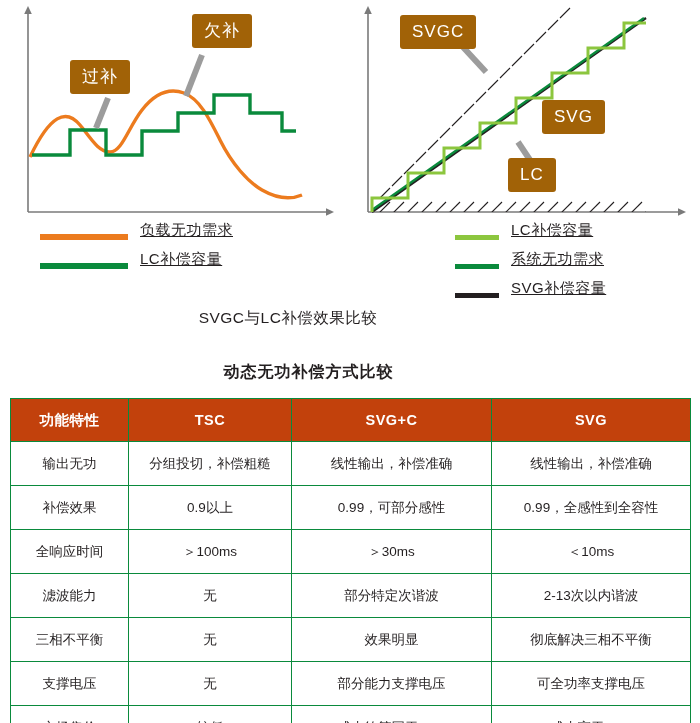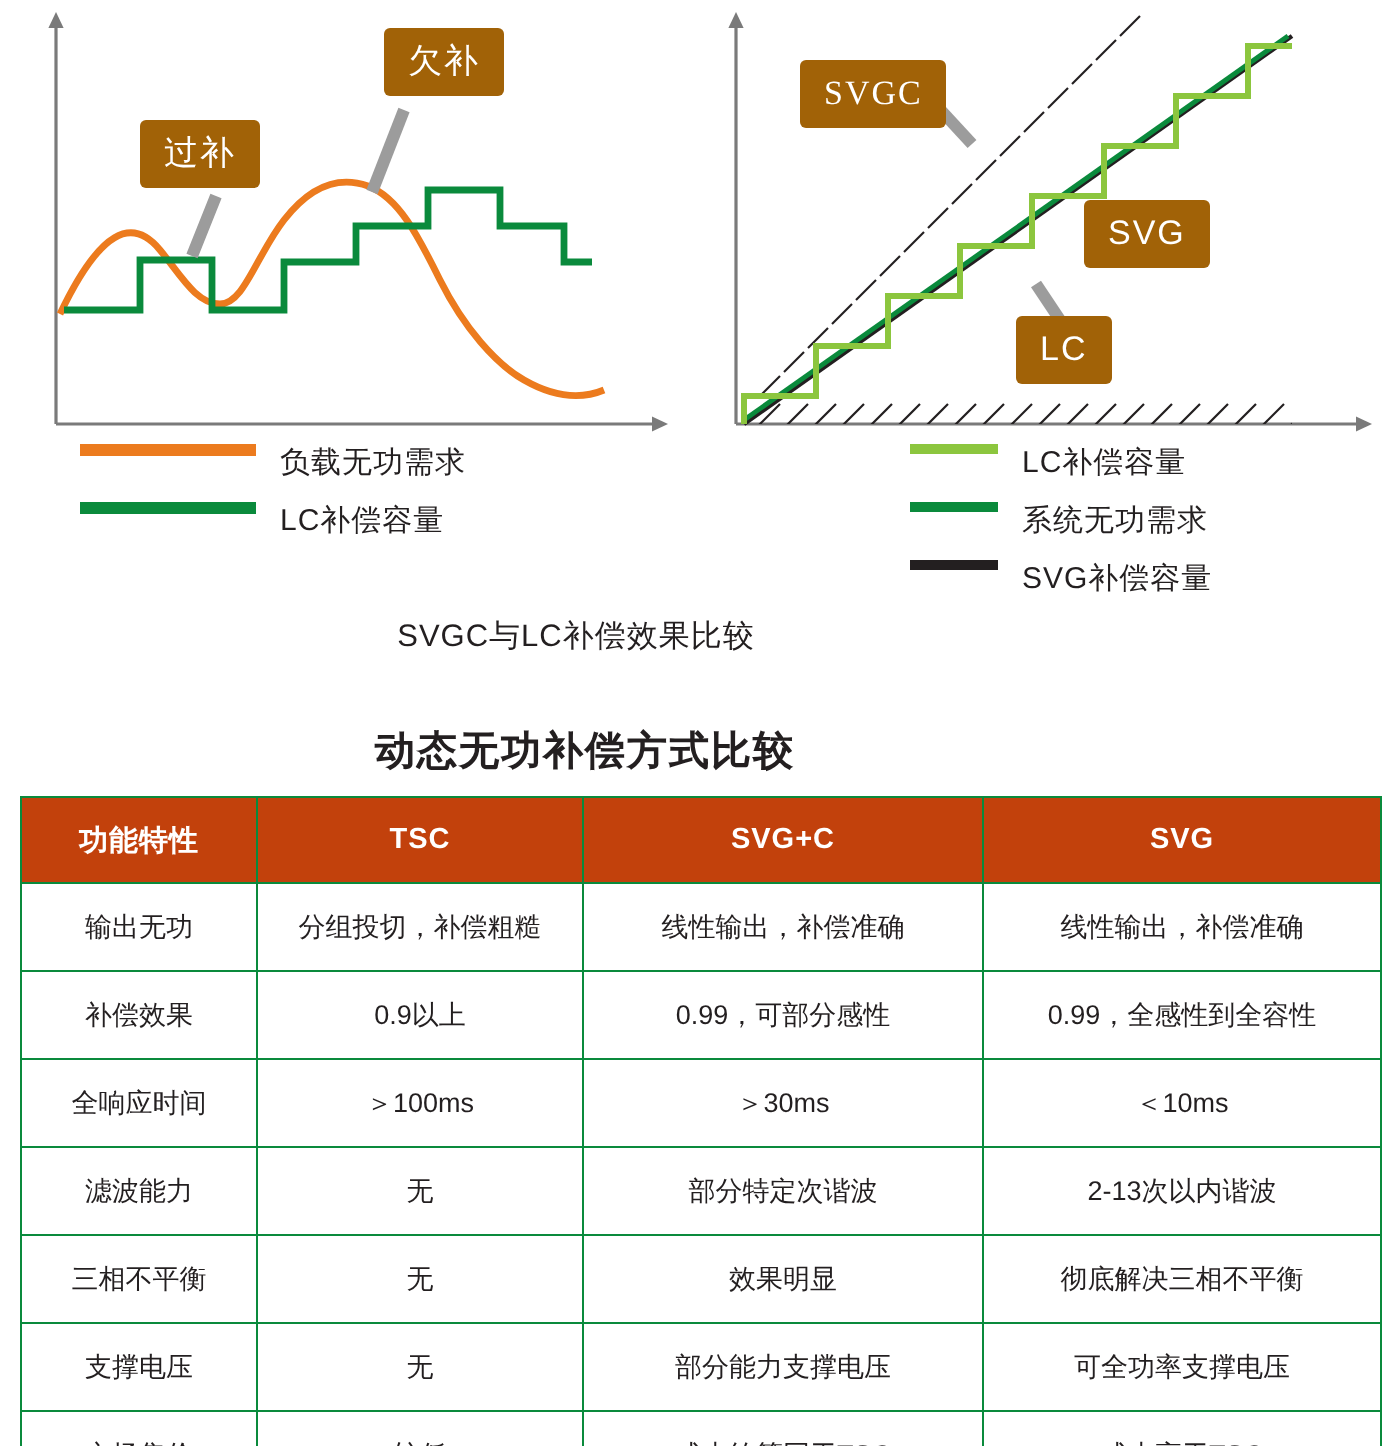--- a/index.html
+++ b/index.html
@@ -45,23 +45,24 @@
   }
 
   
   .legend {
     position: absolute;
     font-size: 15px;
     color: #231f20;
   }
   .legend-row {
     display: flex;
-    align-items: flex-start;
+    align-items: flex-end;
     margin-bottom: 11px;
     height: 18px;
+    text-decoration: underline;
   }
   .legend-swatch {
     width: 88px;
     height: 6px;
     margin-right: 12px;
     flex: none;
   }
   .legend-swatch.thin { height: 5px; }
   .legend-label { white-space: nowrap; letter-spacing: 0.5px; }
 
@@ -78,24 +79,25 @@
     color: #231f20;
     letter-spacing: 0.5px;
   }
 
   
   .table-title {
     position: absolute;
     top: 362px;
     width: 585px;
     text-align: center;
-    font-size: 20px;
+    font-size: 16px;
     font-weight: bold;
     color: #231f20;
     letter-spacing: 1px;
+    padding-left: 16px;
   }
 
   table.cmp {
     position: absolute;
     top: 398px;
     left: 10px;
     width: 680px;
     border-collapse: collapse;
     table-layout: fixed;
     font-size: 13.5px;
@@ -219,21 +221,21 @@
       <line x1="22" y1="210" x2="294" y2="18" stroke="#0a8a3c" stroke-width="2.4"></line>
 
       <polyline points="22,212 22,198 58,198 58,173 94,173 94,148 130,148 130,123
                         166,123 166,98 202,98 202,73 238,73 238,48 274,48 274,23 296,23" fill="none" stroke="#8cc63e" stroke-width="3"></polyline>
 
       <line x1="112" y1="46" x2="136" y2="72" stroke="#9c9c9c" stroke-width="6"></line>
       <line x1="224" y1="120" x2="196" y2="104" stroke="#9c9c9c" stroke-width="6"></line>
       <line x1="188" y1="172" x2="168" y2="142" stroke="#9c9c9c" stroke-width="6"></line>
     </svg>
 
-    <div class="callout" style="left:50px; top:30px;font-family:Liberation Serif, serif;">SVGC</div>
+    <div class="callout" style="left:50px; top:15px;">SVGC</div>
     <div class="callout" style="left:192px; top:100px;">SVG</div>
     <div class="callout" style="left:158px; top:158px;">LC</div>
   </div>
 
   <div class="legend" id="legend-left">
     <div class="legend-row">
       <span class="legend-swatch" style="background:#ec7b1e;"></span>
       <span class="legend-label">负载无功需求</span>
     </div>
     <div class="legend-row">

